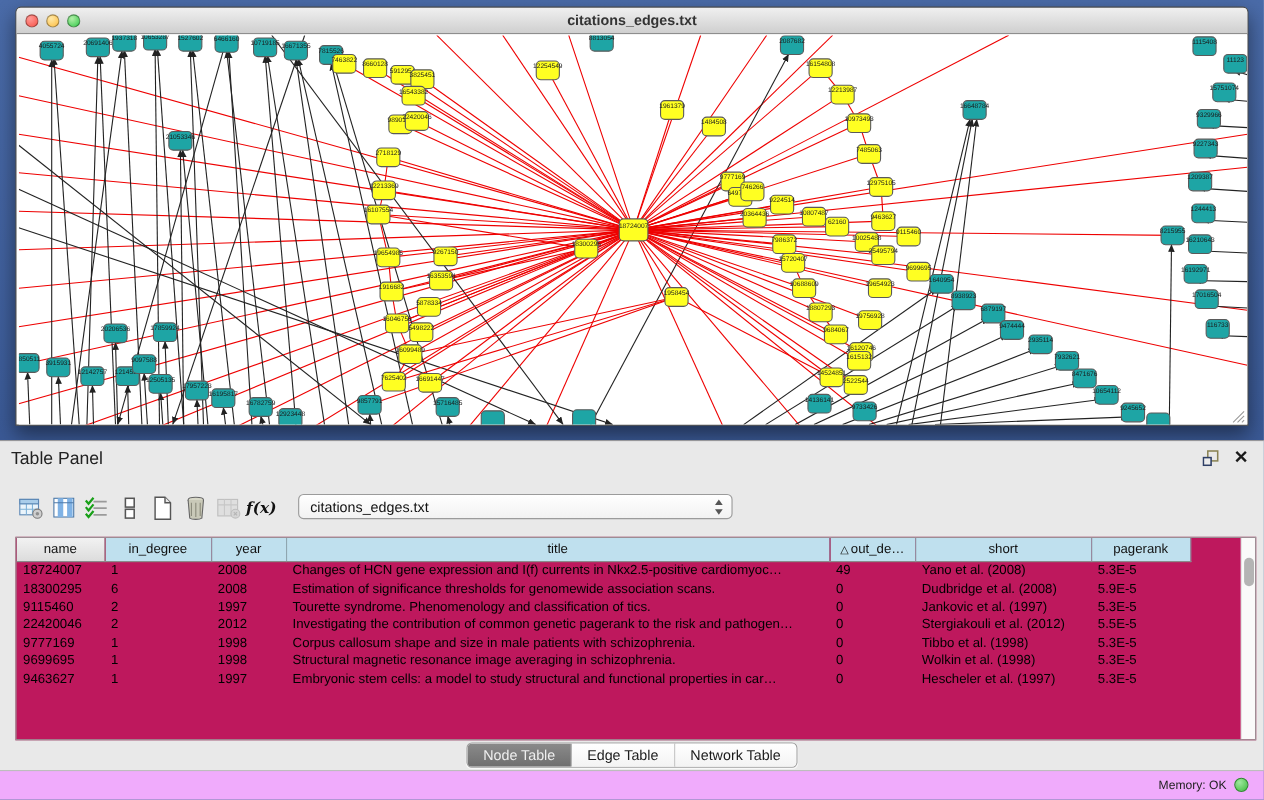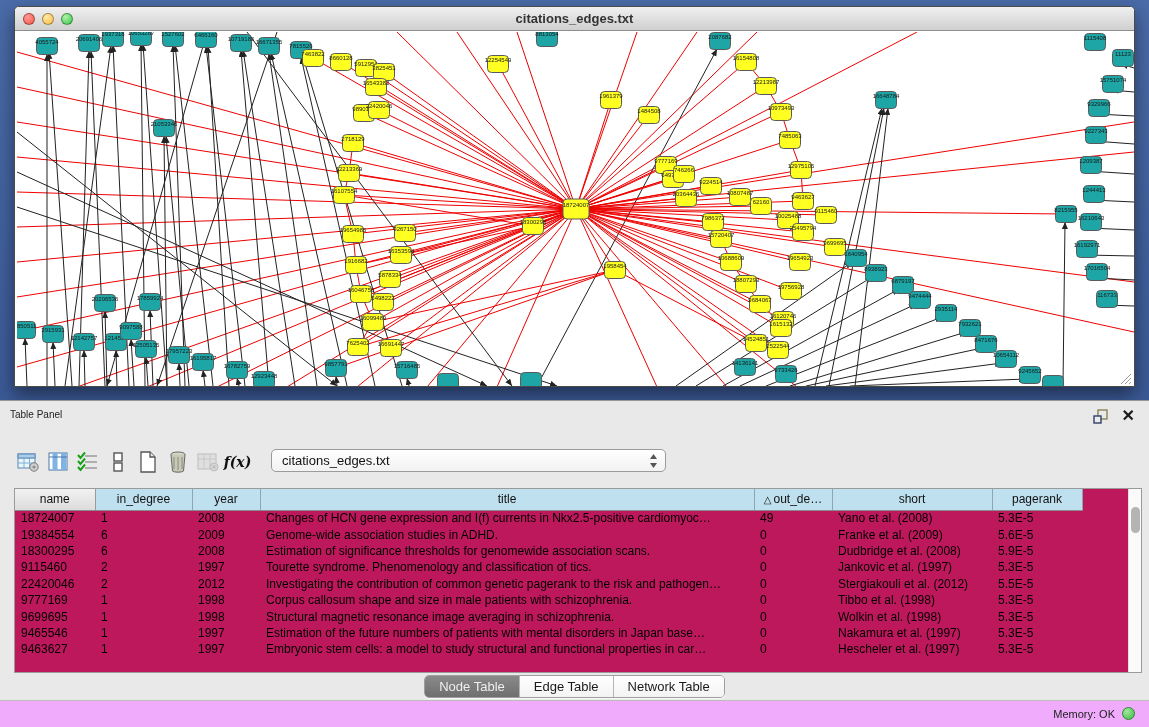--- a/index.html
+++ b/index.html
@@ -23,21 +23,21 @@
     font-size:13px; font-weight:bold; color:#333; }
   .canvas { position:absolute; left:2px; top:25px; width:1117px; height:355px;
     background:#fff; overflow:hidden; }
   .grip { position:absolute; right:2px; bottom:2px; width:14px; height:14px; }
   .node-label { font-size:6px; fill:#1a1a1a; text-anchor:middle; }
 
   
   .table-panel { position:absolute; left:0; top:400px; width:1149px; height:300px;
     background:#e9e9e9; border-top:1px solid #97979a; }
   .tp-header { position:absolute; left:0; top:0; right:0; height:30px; }
-  .tp-title { position:absolute; left:10px; top:8px; font-size:10px; color:#222; }
+  .tp-title { position:absolute; left:10px; top:8px; font-size:16px; color:#222; }
   .tp-float { position:absolute; right:40px; top:7px; width:16px; height:16px; cursor:pointer; }
   .tp-close { position:absolute; right:14px; top:5px; font-size:16px; font-weight:bold; color:#1a1a1a; cursor:pointer; }
 
   .toolbar { position:absolute; left:14px; top:44px; height:34px; display:flex; align-items:center; }
   .tb-icon { width:27px; height:27px; margin-right:3px; display:flex; align-items:center;
     justify-content:center; cursor:pointer; }
   .fx { font-family:"DejaVu Serif", serif; font-style:italic; font-size:14px; font-weight:bold; color:#111; }
   .combo { position:absolute; left:271px; top:48px; width:395px; height:23px;
     background:linear-gradient(#ffffff,#f2f2f2); border:1px solid #9b9b9b; border-radius:5px;
     display:flex; align-items:center; font-size:13px; color:#111; padding-left:10px; cursor:pointer; }
@@ -796,29 +796,20 @@
           <tr>
             <td>18724007</td>
             <td>1</td>
             <td>2008</td>
             <td>Changes of HCN gene expression and I(f) currents in Nkx2.5-positive cardiomyoc…</td>
             <td>49</td>
             <td>Yano et al. (2008)</td>
             <td>5.3E-5</td>
           </tr>
           <tr>
-            <td>19384554</td>
-            <td>6</td>
-            <td>2009</td>
-            <td>Genome-wide association studies in ADHD.</td>
-            <td>0</td>
-            <td>Franke et al. (2009)</td>
-            <td>5.6E-5</td>
-          </tr>
-          <tr>
             <td>18300295</td>
             <td>6</td>
             <td>2008</td>
             <td>Estimation of significance thresholds for genomewide association scans.</td>
             <td>0</td>
             <td>Dudbridge et al. (2008)</td>
             <td>5.9E-5</td>
           </tr>
           <tr>
             <td>9115460</td>
@@ -850,29 +841,20 @@
           <tr>
             <td>9699695</td>
             <td>1</td>
             <td>1998</td>
             <td>Structural magnetic resonance image averaging in schizophrenia.</td>
             <td>0</td>
             <td>Wolkin et al. (1998)</td>
             <td>5.3E-5</td>
           </tr>
           <tr>
-            <td>9465546</td>
-            <td>1</td>
-            <td>1997</td>
-            <td>Estimation of the future numbers of patients with mental disorders in Japan base…</td>
-            <td>0</td>
-            <td>Nakamura et al. (1997)</td>
-            <td>5.3E-5</td>
-          </tr>
-          <tr>
             <td>9463627</td>
             <td>1</td>
             <td>1997</td>
             <td>Embryonic stem cells: a model to study structural and functional properties in car…</td>
             <td>0</td>
             <td>Hescheler et al. (1997)</td>
             <td>5.3E-5</td>
           </tr>
         </tbody>
     </table>

